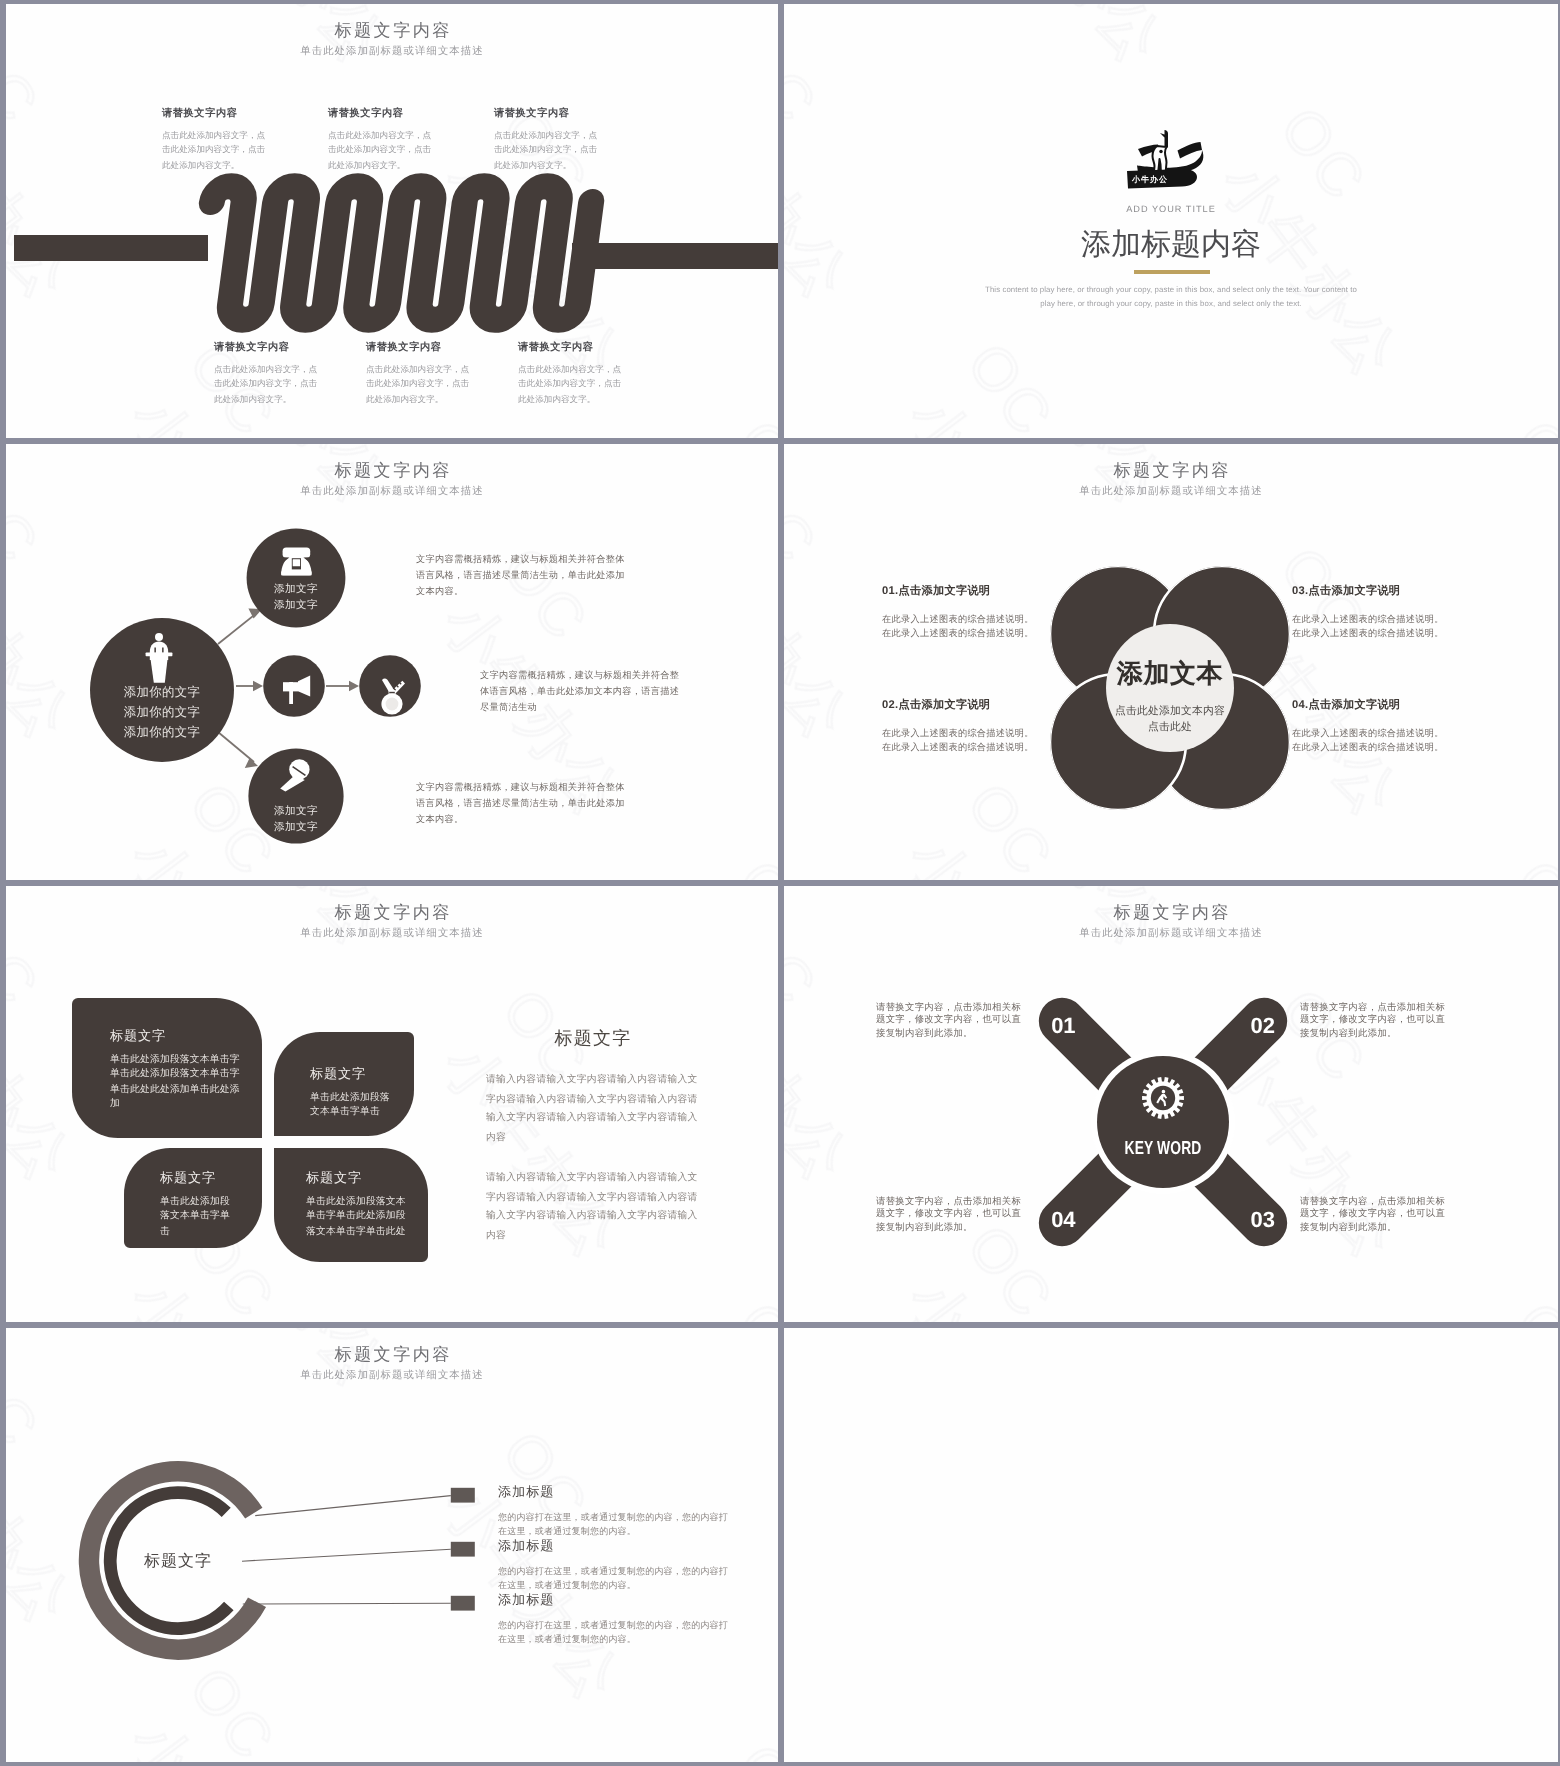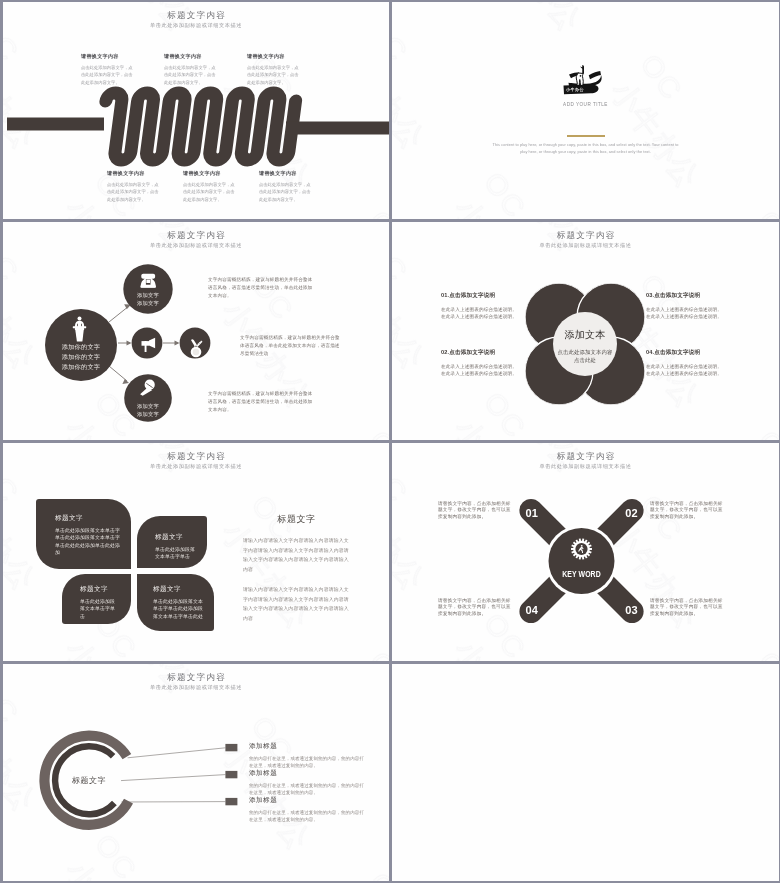--- a/index.html
+++ b/index.html
@@ -20,21 +20,21 @@
   .s2-eyebrow{position:absolute;left:0;right:0;top:100px;text-align:center;font-size:4.6px;letter-spacing:.5px;color:#8d8d90;}
   .s2-title{position:absolute;left:0;right:0;top:111px;text-align:center;font-size:15px;letter-spacing:0px;color:#4c4c4f;}
   .s2-rule{position:absolute;left:50%;transform:translateX(-50%);top:133px;width:38px;height:2px;background:#bda15f;}
   .s2-body{position:absolute;left:50%;transform:translateX(-50%);top:139px;width:186px;text-align:center;font-size:3.9px;line-height:1.85;color:#a0a0a4;letter-spacing:.05px;}
   
   .s3-main-label{position:absolute;left:44px;top:120px;width:68px;text-align:center;color:#e8e5e2;font-size:6.2px;line-height:1.62;letter-spacing:.2px;}
   .s3-clabel{position:absolute;text-align:center;color:#e8e5e2;font-size:5.3px;line-height:1.55;letter-spacing:.2px;}
   .s3-body{position:absolute;width:106px;font-size:4.6px;line-height:1.73;color:#6f6864;letter-spacing:.15px;}
   
   .s4-center{position:absolute;left:165px;top:106px;width:56px;text-align:center;}
-  .s4-ct{font-size:10px;font-weight:normal;color:#332f2c;letter-spacing:.3px;}
+  .s4-ct{font-size:13px;font-weight:bold;color:#332f2c;letter-spacing:.3px;}
   .s4-cb{margin-top:6px;font-size:5.4px;color:#4e4a47;line-height:1.55;letter-spacing:.1px;}
   .s4-item{position:absolute;width:84px;}
   .s4-h{font-size:5.6px;font-weight:bold;color:#3f3a37;letter-spacing:.15px;margin-bottom:7px;}
   .s4-b{white-space:pre-line;font-size:4.6px;color:#6f6864;line-height:1.45;letter-spacing:.15px;}
   
   .petal{position:absolute;background:#443c39;box-sizing:border-box;}
   .p-tl{left:33px;top:56px;width:95px;height:70px;border-radius:3px 23px 0 23px;padding:15px 10px 0 19px;}
   .p-tr{left:134px;top:73px;width:70px;height:52px;border-radius:23px 3px 23px 0;padding:17px 10px 0 18px;}
   .p-bl{left:59px;top:131px;width:69px;height:50px;border-radius:23px 0 23px 3px;padding:11px 12px 0 18px;}
   .p-br{left:134px;top:131px;width:77px;height:57px;border-radius:0 23px 3px 23px;padding:11px 10px 0 16px;}
@@ -109,20 +109,21 @@
        <path d="M24 42 c16 -6 30 -9 40 -9 l3 12 c-11 1 -23 5 -35 12 z" fill="#141414"></path>
        <path d="M103 45 c18 -10 34 -16 46 -17 l3 16 c-13 2 -28 8 -44 17 z" fill="#141414"></path>
        <path d="M152 44 c6 14 2 28 -12 36 -15 8 -40 11 -60 11 -24 0 -56 -2 -56 -2 l-2 -14 c0 0 44 6 72 4 20 -1 36 -5 45 -12 10 -8 13 -15 13 -23 z" fill="#141414"></path>
        <path d="M62 36 c-6 5 -9 12 -9 20 0 8 4 13 4 20 0 7 -2 13 -2 13 l9 2 2 -18 1 -11 2 11 1 18 9 0 2 -22 c0 -8 -3 -13 -3 -20 0 -6 3 -11 3 -11 z" fill="#fff" stroke="#141414" stroke-width="4" stroke-linejoin="round"></path>
        <circle cx="70" cy="47" r="3.5" fill="#141414"></circle>
      </g>
      <path d="M2 86 L114 82 c18 0 28 7 28 16 0 11 -13 19 -30 19 L4 121 z" fill="#141414"></path>
      <text x="12" y="108" fill="#fff" font-family="'Liberation Sans',sans-serif" font-size="16" font-weight="bold" letter-spacing="2">小牛办公</text>
    </svg>
    <div class="s2-eyebrow">ADD YOUR TITLE</div>
+   <div class="s2-title">添加标题内容</div>
    <div class="s2-rule"></div>
    <div class="s2-body">This content to play here, or through your copy, paste in this box, and select only the text. Your content to play here, or through your copy, paste in this box, and select only the text.</div>
  </div>
  <div class="slide">
    <svg class="wm" width="386" height="218" viewBox="0 0 386 218" style="position:absolute;left:0;top:0">
         <rect width="386" height="218" fill="url(#wmp)"></rect>
       </svg>
    <div class="sttl s-title">标题文字内容</div>
    <div class="sttl s-sub">单击此处添加副标题或详细文本描述</div>
    <svg width="386" height="218" viewBox="0 0 386 218" style="position:absolute;left:0;top:0">

